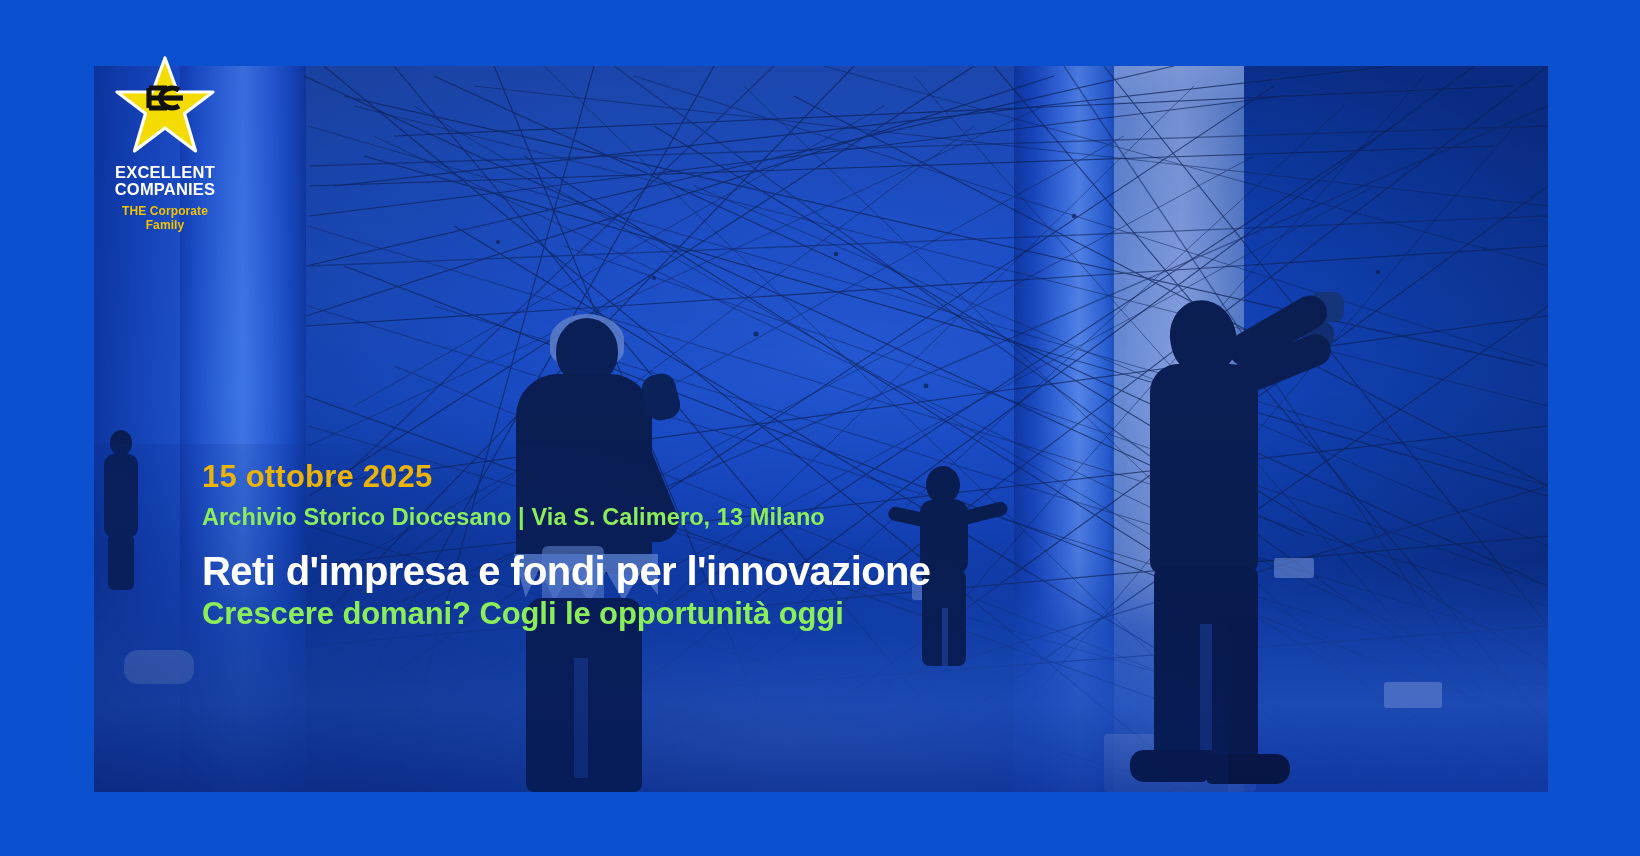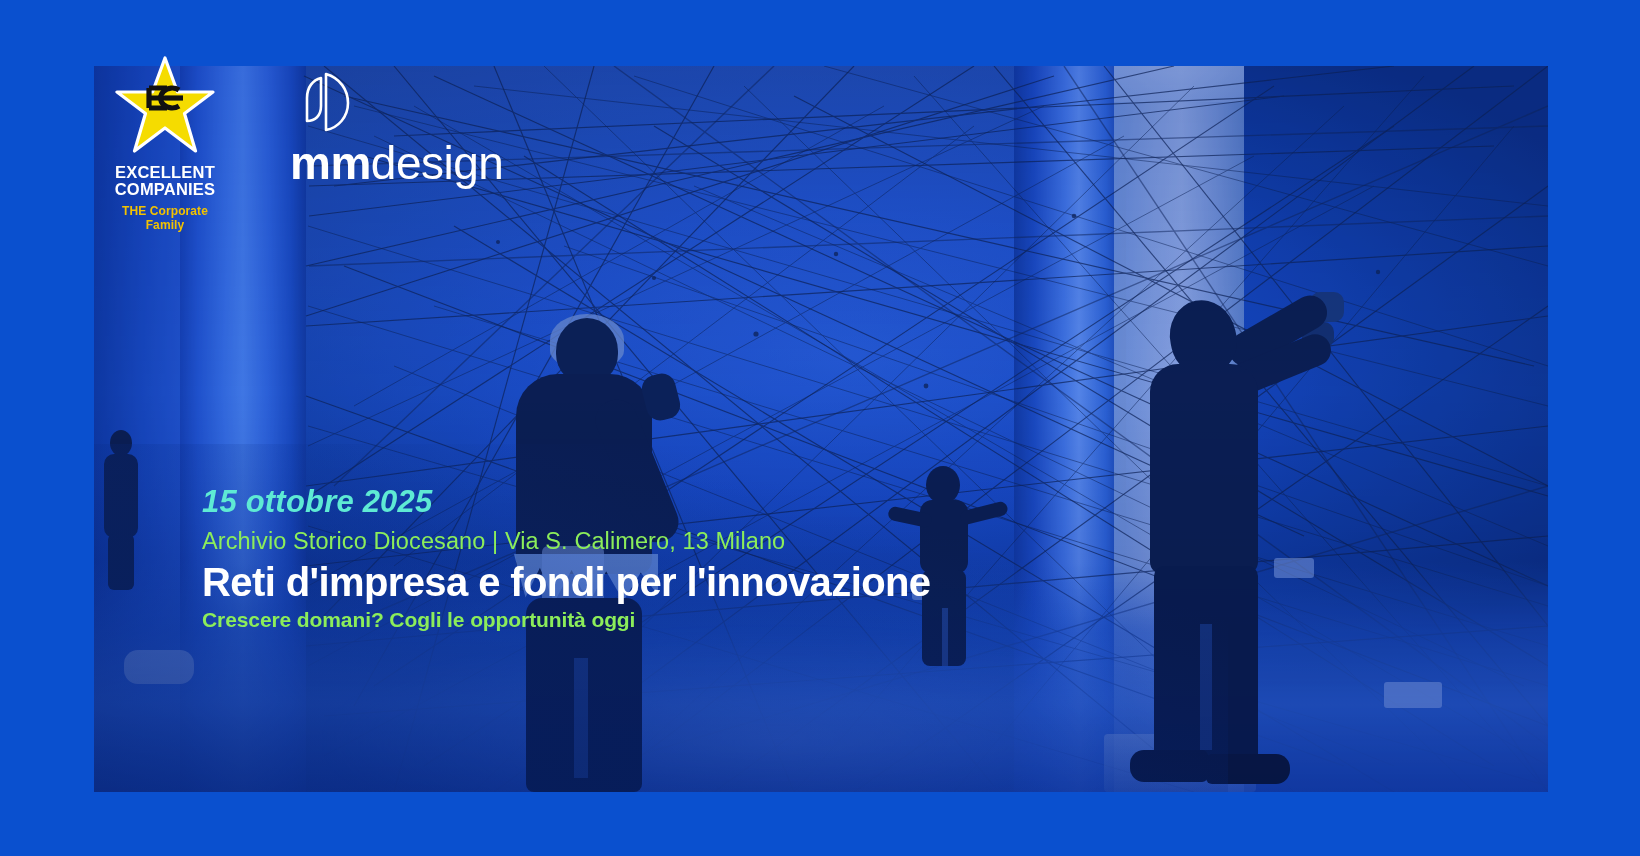--- a/index.html
+++ b/index.html
@@ -236,47 +236,46 @@
 
   
   .copy {
     position: absolute;
     left: 202px;
     bottom: 160px;
     z-index: 7;
     width: 1190px;
   }
   .copy .date {
-    color: #5eead4;
+    color: #eab308;
     font-size: 31px;
     font-weight: 700;
     letter-spacing: .2px;
     line-height: 1.1;
     margin-bottom: 8px;
-    font-style: italic;
   }
   .copy .venue {
     color: #8ced5a;
     font-size: 23.5px;
-    font-weight: 400;
+    font-weight: 700;
     letter-spacing: .1px;
     line-height: 1.2;
-    margin-bottom: 7px;
+    margin-bottom: 20px;
   }
   .copy .headline {
     color: #ffffff;
     font-size: 40px;
     font-weight: 700;
     letter-spacing: -0.6px;
     line-height: 1.04;
     margin-bottom: 4px;
   }
   .copy .subhead {
     color: #8ced5a;
-    font-size: 21px;
+    font-size: 31px;
     font-weight: 700;
     letter-spacing: -0.1px;
     line-height: 1.15;
   }
 </style>
 </head>
 <body>
 
 <div class="banner">
 
@@ -451,29 +450,20 @@
           </g>
         </svg>
       </div>
       <div class="ec-name">
         <div>EXCELLENT</div>
         <div>COMPANIES</div>
       </div>
       <div class="ec-tag">THE Corporate Family</div>
     </div>
 
-    <div class="mm-logo">
-      <svg class="mm-mark" viewBox="0 0 56 62" aria-hidden="true">
-        <path d="M25 6 C25 6 25 30 25 34 C25 44 19 49 11 49 C11 49 11 30 11 26 C11 15 17 8 25 6 Z" fill="none" stroke="#ffffff" stroke-width="2.6" stroke-linejoin="round"></path>
-        <path d="M30 2 C44 6 52 18 52 31 C52 45 42 56 30 58 C30 58 30 20 30 2 Z" fill="none" stroke="#ffffff" stroke-width="2.6" stroke-linejoin="round"></path>
-      </svg>
-      <div class="mm-word">
-        <span class="mm">mm</span><span class="dsg">design</span>
-      </div>
-    </div>
 
   </div>
 
   <div class="copy">
     <div class="date">15 ottobre 2025</div>
     <div class="venue">Archivio Storico Diocesano | Via S. Calimero, 13 Milano</div>
     <div class="headline">Reti d'impresa e fondi per l'innovazione</div>
     <div class="subhead">Crescere domani? Cogli le opportunità oggi</div>
   </div>
 

